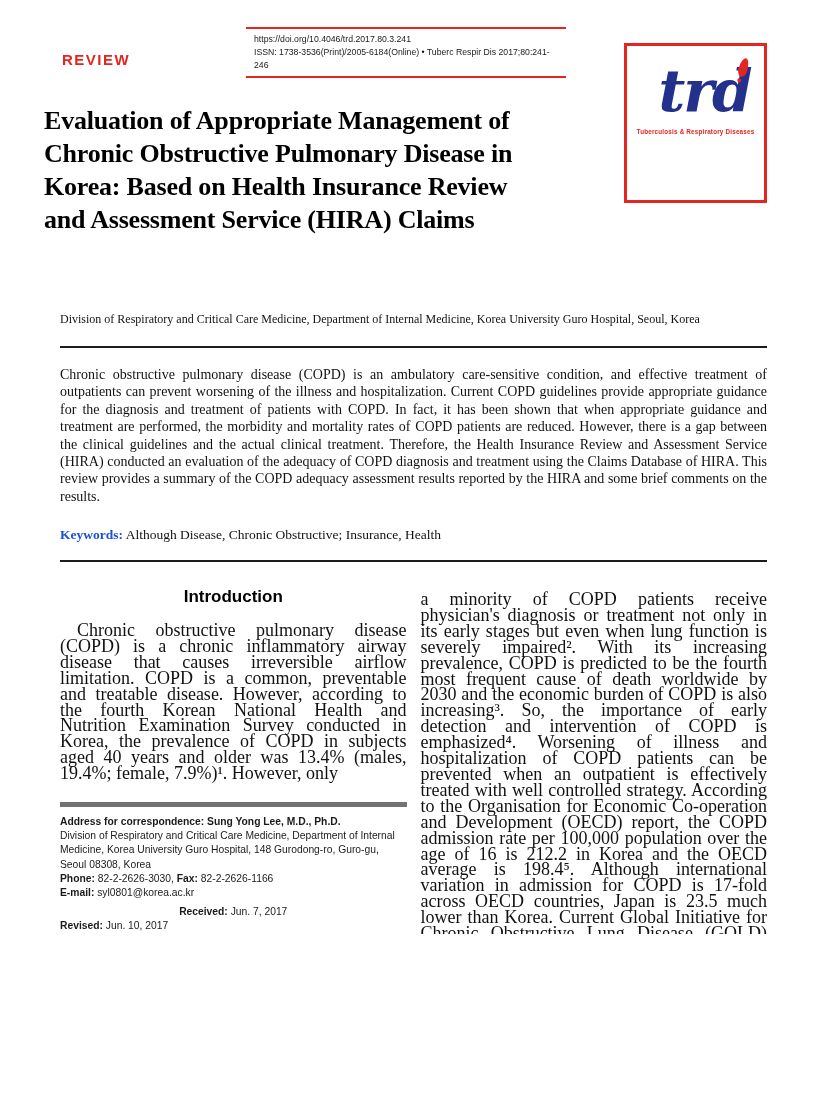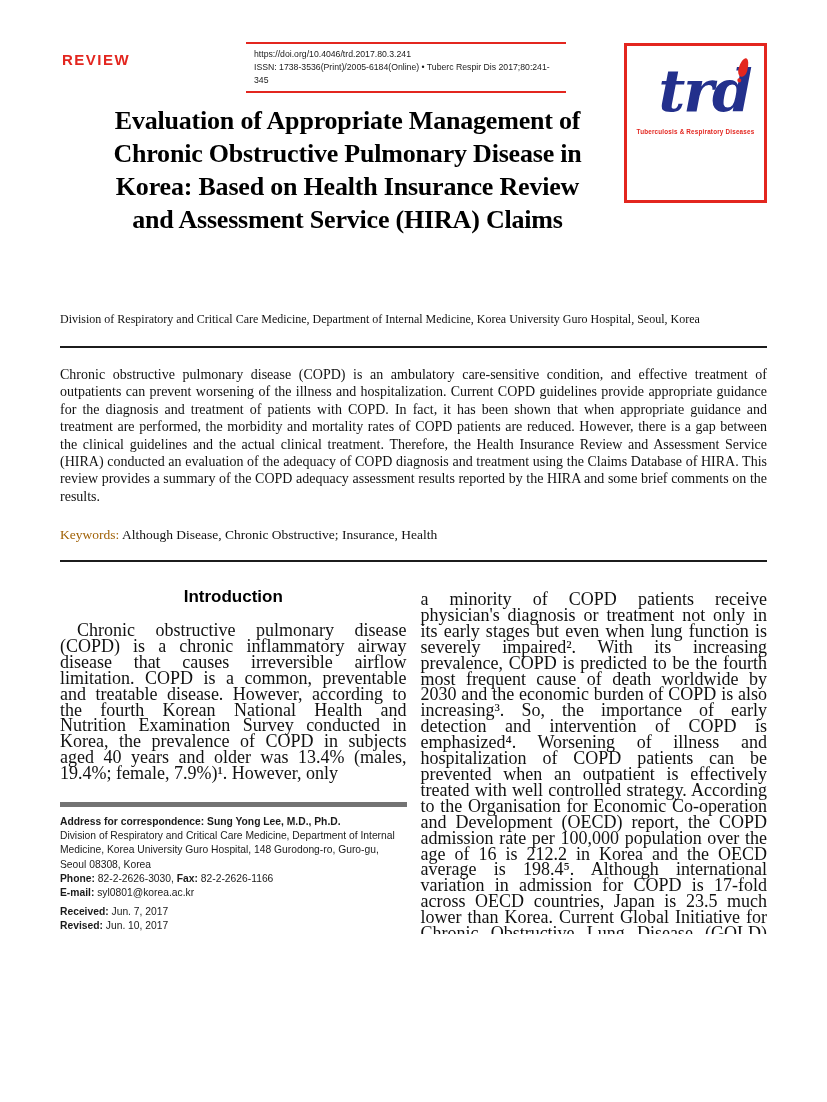--- a/index.html
+++ b/index.html
@@ -14,21 +14,21 @@
   }
 
   
   .review-label {
     position: absolute; left: 62px; top: 51px;
     font-family: "Liberation Sans", sans-serif;
     font-weight: bold; font-size: 15px; letter-spacing: 1.5px;
     color: #e3261f;
   }
   .doi-box {
-    position: absolute; left: 246px; top: 42px; width: 320px;
+    position: absolute; left: 246px; top: 27px; width: 320px;
     border-top: 2px solid #e3261f; border-bottom: 2px solid #e3261f;
     padding: 4px 8px; box-sizing: border-box;
     font-family: "Liberation Sans", sans-serif;
     font-size: 8.7px; line-height: 1.5; color: #1a1a1a;
   }
   .logo-box {
     position: absolute; left: 624px; top: 43px; width: 143px; height: 160px;
     border: 3px solid #e3261f; box-sizing: border-box; background: #fff;
     text-align: center;
   }
@@ -48,45 +48,45 @@
     width: 4px; height: 4px; background: #e3261f; border-radius: 50%;
   }
   .logo-caption {
     margin-top: 2px;
     font-family: "Liberation Sans", sans-serif; font-weight: bold;
     font-size: 6.3px; color: #e3261f; letter-spacing: 0.2px;
   }
 
   
   .title {
-    position: absolute; left: 65px; top: 104px; width: 565px;
+    position: absolute; left: 44px; top: 104px; width: 565px;
     margin: 0; font-family: "Liberation Serif", serif;
     font-size: 26px; font-weight: bold; line-height: 33px;
-    color: #000; white-space: pre-line; letter-spacing: -0.2px; text-align: center;
+    color: #000; white-space: pre-line; letter-spacing: -0.2px;
   }
   .authors {
     position: absolute; left: 60px; top: 289px;
     font-size: 15.5px; font-weight: bold; color: #000;
   }
   .affiliation {
     position: absolute; left: 60px; top: 312px; width: 720px;
     font-size: 12px; color: #111; white-space: nowrap;
   }
 
   .rule { position: absolute; left: 60px; width: 707px; border-top: 2px solid #1c1c1c; }
   .rule-1 { top: 346px; }
   .rule-2 { top: 560px; }
 
   
   .abstract {
     position: absolute; left: 60px; top: 366px; width: 707px; margin: 0;
     font-size: 14px; line-height: 17.4px; text-align: justify; color: #111;
   }
   .keywords { position: absolute; left: 60px; top: 527px; font-size: 13.5px; }
-  .kw-label { color: #a16207; font-weight: normal; }
+  .kw-label { color: #1d4ed8; font-weight: bold; }
 
   
   .columns {
     position: absolute; left: 60px; top: 587px; width: 707px;
     display: flex; gap: 14px; align-items: flex-start;
   }
   .col { flex: 1 1 0; min-width: 0; }
   .section-heading {
     margin: 0 0 16px 0; text-align: center;
     font-family: "Liberation Sans", sans-serif;
@@ -99,21 +99,21 @@
   .body-text.indent { text-indent: 17px; }
   .col-right { padding-top: 5px; }
 
   
   .correspondence {
     margin-top: 20px; border-top: 5px solid #737373; padding-top: 8px;
     font-family: "Liberation Sans", sans-serif;
     font-size: 10.3px; line-height: 14.2px; color: #1a1a1a;
   }
   .corr-line { margin: 0; }
-  .corr-gap { margin-top: 5px; }
+  .corr-gap { margin-top: 5px; text-align: center; }
   .b { font-weight: bold; }
 
   .license {
     position: relative; margin-top: 13px; padding-left: 13px;
     font-family: "Liberation Sans", sans-serif;
     font-size: 10.3px; line-height: 13.8px; color: #1a1a1a;
   }
   .cc-icon {
     position: absolute; left: 0; top: 1px;
     width: 10px; height: 10px; border: 1px solid #222; border-radius: 50%;
@@ -156,21 +156,21 @@
 </style>
 </head>
 <body>
 
 <div class="page">
 
   <div class="review-label">REVIEW</div>
 
   <div class="doi-box">
     <div>https://doi.org/10.4046/trd.2017.80.3.241</div>
-    <div>ISSN: 1738-3536(Print)/2005-6184(Online) • Tuberc Respir Dis 2017;80:241-345</div>
+    <div>ISSN: 1738-3536(Print)/2005-6184(Online) • Tuberc Respir Dis 2017;80:241-246</div>
   </div>
 
   <div class="logo-box">
     <div class="logo-text-row">
       <span class="logo-text">trd</span>
       <span class="logo-flame"></span>
     </div>
     <div class="logo-caption">Tuberculosis &amp; Respiratory Diseases</div>
   </div>
 

